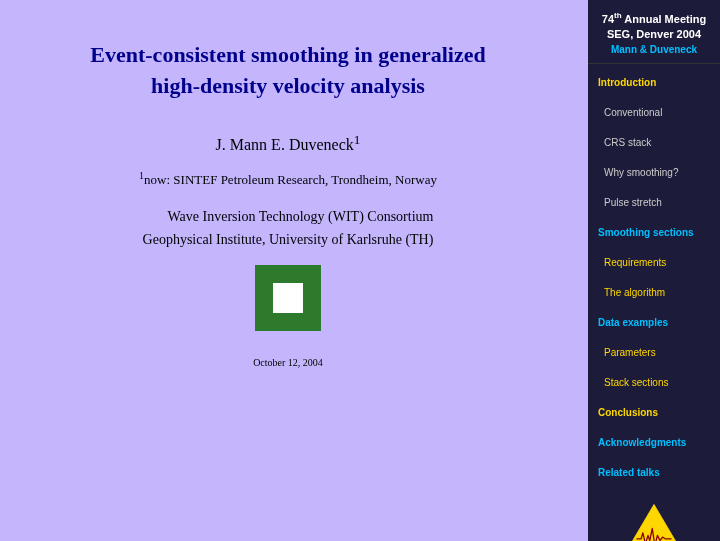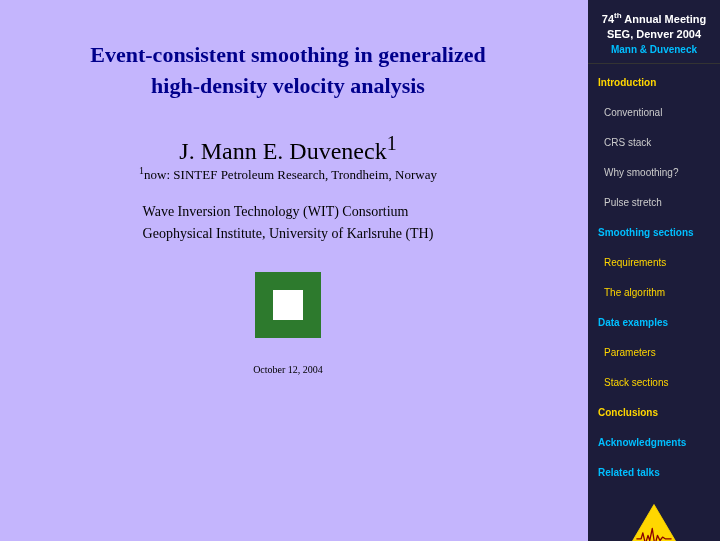--- a/index.html
+++ b/index.html
@@ -26,42 +26,43 @@
     .title {
       color: #00008B;
       font-size: 22px;
       font-weight: bold;
       text-align: center;
       line-height: 1.4;
       margin-bottom: 30px;
     }
 
     .authors {
-      font-size: 24px;
-      color: #000;
+      font-size: 16px;
+      color: #000;
+      margin-bottom: 16px;
       font-family: 'Times New Roman', Times, serif;
     }
 
     .affiliation {
       font-size: 13px;
       color: #000;
       text-align: center;
       margin-bottom: 18px;
     }
 
     .affiliation sup {
       font-size: 10px;
     }
 
     .institution {
       font-size: 14px;
       color: #000;
-      text-align: left;
+      text-align: right;
       line-height: 1.6;
-      margin-bottom: 24px;
+      margin-bottom: 12px;
     }
 
     .logo-container {
       margin-bottom: 20px;
       display: flex;
       align-items: center;
       justify-content: center;
     }
 
     .logo-svg {

